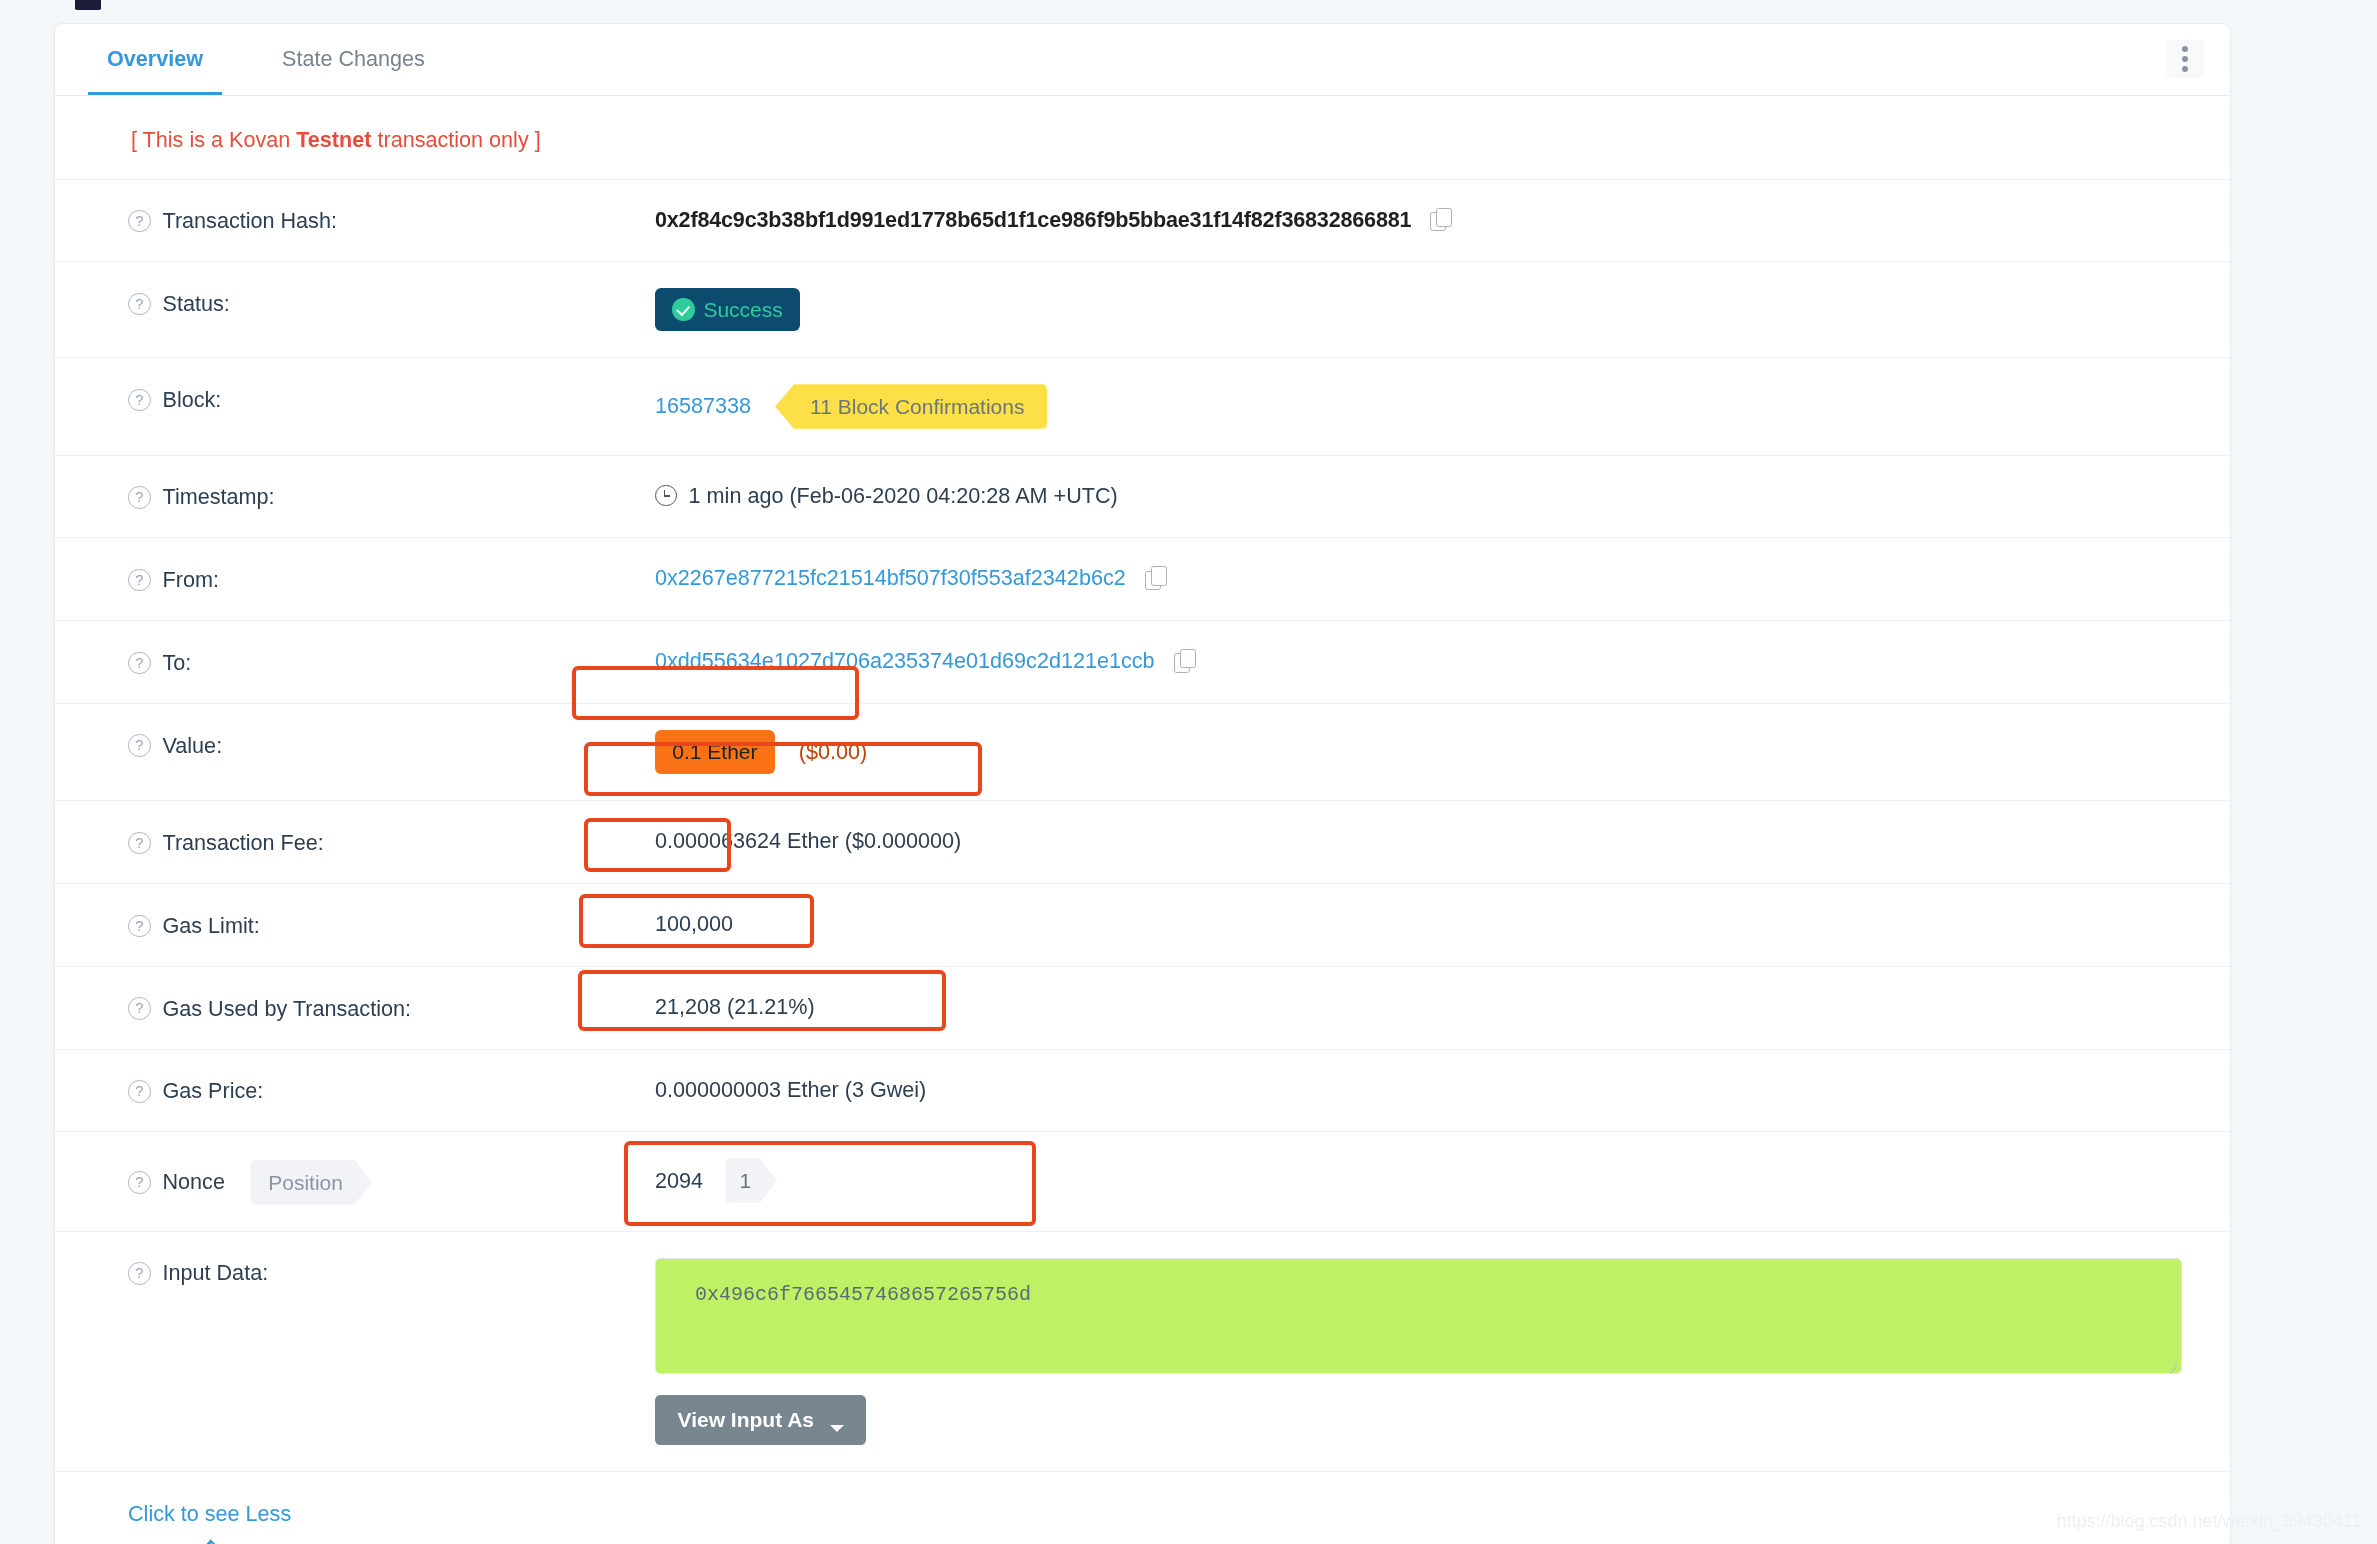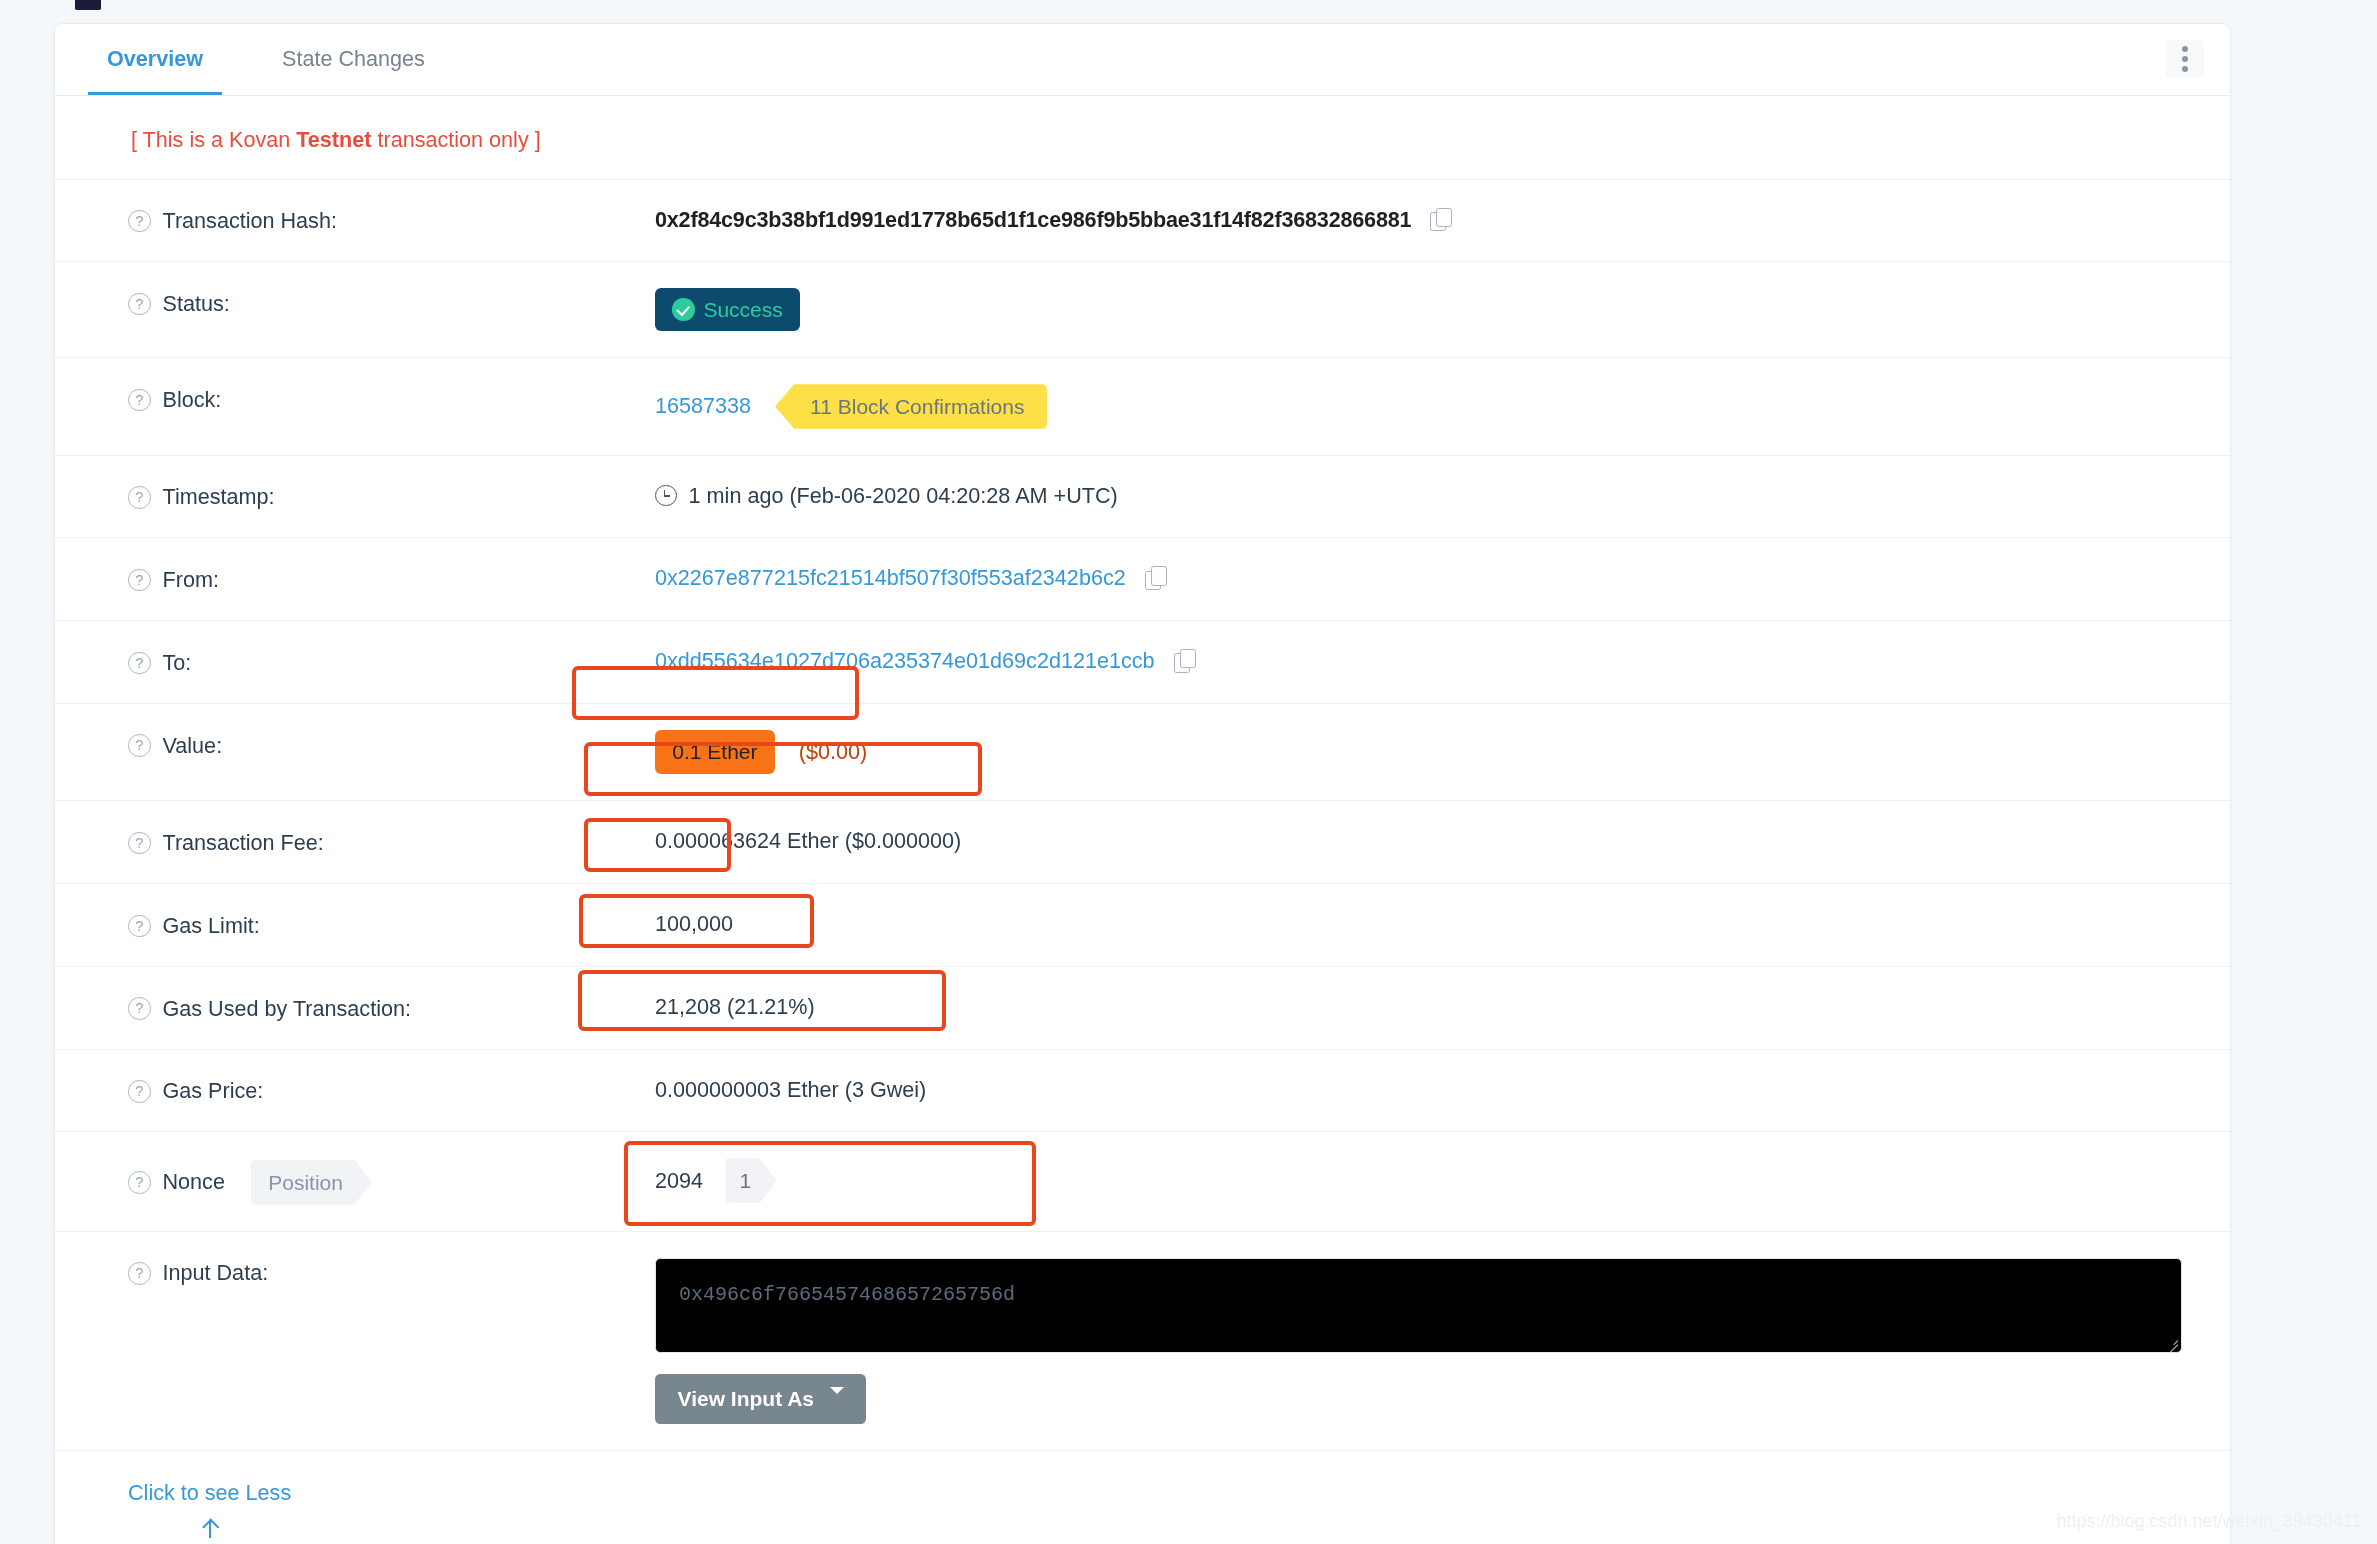--- a/index.html
+++ b/index.html
@@ -266,25 +266,25 @@
     clip-path: polygon(0 0, calc(100% - 17.3px) 0, 100% 50%, calc(100% - 17.3px) 100%, 0 100%);
     border-radius: 4.3px 0 0 4.3px;
   }
   .tag-arrow.num { color: #6c757d; margin-left: 10.4px; padding: 8.6px 26px 8.6px 14px; }
 
   
   .input-row { align-items: flex-start; }
   .textarea-wrap { flex: 1; position: relative; }
   .input-textarea {
     width: 100%;
-    height: 95px;
-    background: #000000;
+    height: 116px;
+    background: #bef264;
     border: 0.9px solid #e3e7ee;
     border-radius: 5.2px;
-    padding: 24px 23px;
+    padding: 24px 39px;
     font-family: "Liberation Mono", monospace;
     font-size: 20px;
     color: #5c6b7a;
     resize: none;
     outline: none;
     overflow: hidden;
     display: block;
   }
   .resize-grip {
     position: absolute;
@@ -301,21 +301,21 @@
     background: #b9c0cc;
     transform-origin: right center;
     transform: rotate(-45deg);
   }
   .resize-grip::before { bottom: 2.6px; width: 11.2px; }
   .resize-grip::after  { bottom: 7px; width: 6px; }
 
   .view-input-btn {
     margin-top: 21px;
     display: inline-flex;
-    align-items: flex-start;
+    align-items: flex-end;
     gap: 15.6px;
     background: #78868f;
     color: #ffffff;
     font-size: 21px;
     font-weight: bold;
     padding: 13px 22.5px;
     border: none;
     border-radius: 5.2px;
     cursor: pointer;
   }

